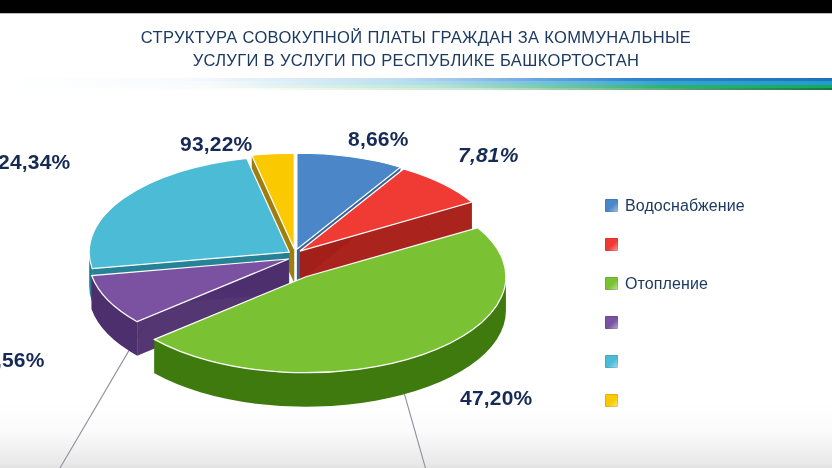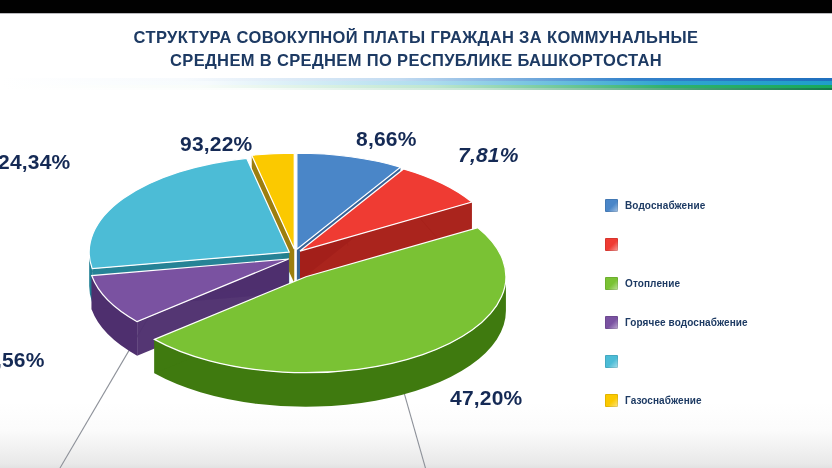--- a/index.html
+++ b/index.html
@@ -24,21 +24,21 @@
     background:#b9b9bd;
   }
   #title-block {
     position:absolute; left:0; top:26px; width:832px;
     text-align:center;
   }
   #title-block .tline {
     display:block;
     color:#1d3a63;
     font-size:16.5px;
-    font-weight:bold;
+    font-weight:normal;
     letter-spacing:0.35px;
     line-height:23px;
     white-space:nowrap;
   }
   #band {
     position:absolute; left:0; top:76px; width:832px; height:18px;
   }
   .band-line { position:absolute; left:0; width:832px; }
   #band-blue {
     top:2px; height:3px;
@@ -88,36 +88,36 @@
     white-space:nowrap;
   }
   .legend-swatch {
     width:13px; height:13px;
     flex:0 0 13px;
     margin-right:7px;
     border-radius:1px;
   }
   .legend-label {
     color:#1d3a63;
-    font-size:10px;
-    font-weight:bold;
+    font-size:16px;
+    font-weight:normal;
     letter-spacing:0.1px;
   }
 </style>
 </head>
 <body>
 
 <div id="slide">
 
   <div id="topbar"></div>
   <div id="topbar-edge"></div>
 
   <div id="title-block">
     <span class="tline">СТРУКТУРА СОВОКУПНОЙ ПЛАТЫ ГРАЖДАН ЗА КОММУНАЛЬНЫЕ</span>
-    <span class="tline">СРЕДНЕМ В СРЕДНЕМ ПО РЕСПУБЛИКЕ БАШКОРТОСТАН</span>
+    <span class="tline">УСЛУГИ В УСЛУГИ ПО РЕСПУБЛИКЕ БАШКОРТОСТАН</span>
   </div>
 
   <div id="band">
     <div class="band-line" id="band-blue"></div>
     <div class="band-line" id="band-blue2"></div>
     <div class="band-line" id="band-green"></div>
     <div class="band-line" id="band-green2"></div>
   </div>
 
   <div id="chart-area">
@@ -149,46 +149,44 @@
           <path d="M299.9706996924064,155.07129382414502 L403.5230584477408,72.94091069630382 A200,96 0 0 1 471.94803402301613,106.06473601608954 Z" fill="#ef3b33" stroke="#ffffff" stroke-width="1.2"></path>
           <path d="M305.9172940199428,180.70315693148183 L477.8946283505525,131.69659912342635 A200,96 0 0 1 154.386408280907,243.35812648466103 Z" fill="#7ac234" stroke="#ffffff" stroke-width="1.2"></path>
           <path d="M288.67304509965265,162.99493600749182 L137.14215936061686,225.64990556067102 A200,96 0 0 1 91.66318516377785,179.5331135457222 Z" fill="#7a52a1" stroke="#ffffff" stroke-width="1.2"></path>
           <path d="M289.18996716581063,156.09570512567998 L92.18010722993583,172.63388266391036 A200,96 0 0 1 246.65737048546765,62.29164667508775 Z" fill="#4cbcd6" stroke="#ffffff" stroke-width="1.2"></path>
           <path d="M294.2513862258001,153.04014530201397 L251.71878954545713,59.23608685142173 A200,96 0 0 1 294.25138622580005,57.04014530201397 Z" fill="#fbc900" stroke="#ffffff" stroke-width="1.2"></path>
         </g>
     </svg>
   </div>
 
   <div id="callout-layer">
-      <div class="pct-label" style="left: 348px; top: 127px; margin-left: 8px;">8,66%</div>
+      <div class="pct-label" style="left: 348px; top: 127px;">8,66%</div>
       <div class="pct-label" style="left: 458px; top: 143px; font-style: italic;">7,81%</div>
-      <div class="pct-label" style="left: 450px; top: 386px;">47,20%</div>
+      <div class="pct-label" style="left: 460px; top: 386px;">47,20%</div>
       <div class="pct-label" style="left: -16px; top: 348px;">8,56%</div>
       <div class="pct-label" style="left: -2px; top: 150px;">24,34%</div>
       <div class="pct-label" style="left: 180px; top: 132px;">93,22%</div>
     </div>
 
   <div id="legend">
       <div class="legend-item">
         <span class="legend-swatch" style="background: linear-gradient(135deg, rgb(74, 134, 200) 0%, rgb(74, 134, 200) 55%, rgba(255, 255, 255, 0.55) 140%); box-shadow: rgba(0, 0, 0, 0.1) 0px 0px 0px 1px inset;"></span>
         <span class="legend-label">Водоснабжение</span>
       </div>
       <div class="legend-item">
         <span class="legend-swatch" style="background: linear-gradient(135deg, rgb(239, 59, 51) 0%, rgb(239, 59, 51) 55%, rgba(255, 255, 255, 0.55) 140%); box-shadow: rgba(0, 0, 0, 0.1) 0px 0px 0px 1px inset;"></span>
       </div>
       <div class="legend-item">
         <span class="legend-swatch" style="background: linear-gradient(135deg, rgb(122, 194, 52) 0%, rgb(122, 194, 52) 55%, rgba(255, 255, 255, 0.55) 140%); box-shadow: rgba(0, 0, 0, 0.1) 0px 0px 0px 1px inset;"></span>
         <span class="legend-label">Отопление</span>
       </div>
       <div class="legend-item">
         <span class="legend-swatch" style="background: linear-gradient(135deg, rgb(122, 82, 161) 0%, rgb(122, 82, 161) 55%, rgba(255, 255, 255, 0.55) 140%); box-shadow: rgba(0, 0, 0, 0.1) 0px 0px 0px 1px inset;"></span>
-        <span class="legend-label">Горячее водоснабжение</span>
       </div>
       <div class="legend-item">
         <span class="legend-swatch" style="background: linear-gradient(135deg, rgb(76, 188, 214) 0%, rgb(76, 188, 214) 55%, rgba(255, 255, 255, 0.55) 140%); box-shadow: rgba(0, 0, 0, 0.1) 0px 0px 0px 1px inset;"></span>
       </div>
       <div class="legend-item">
         <span class="legend-swatch" style="background: linear-gradient(135deg, rgb(251, 201, 0) 0%, rgb(251, 201, 0) 55%, rgba(255, 255, 255, 0.55) 140%); box-shadow: rgba(0, 0, 0, 0.1) 0px 0px 0px 1px inset;"></span>
-        <span class="legend-label">Газоснабжение</span>
       </div>
     </div>
 
 </div>
 
 </body></html>

